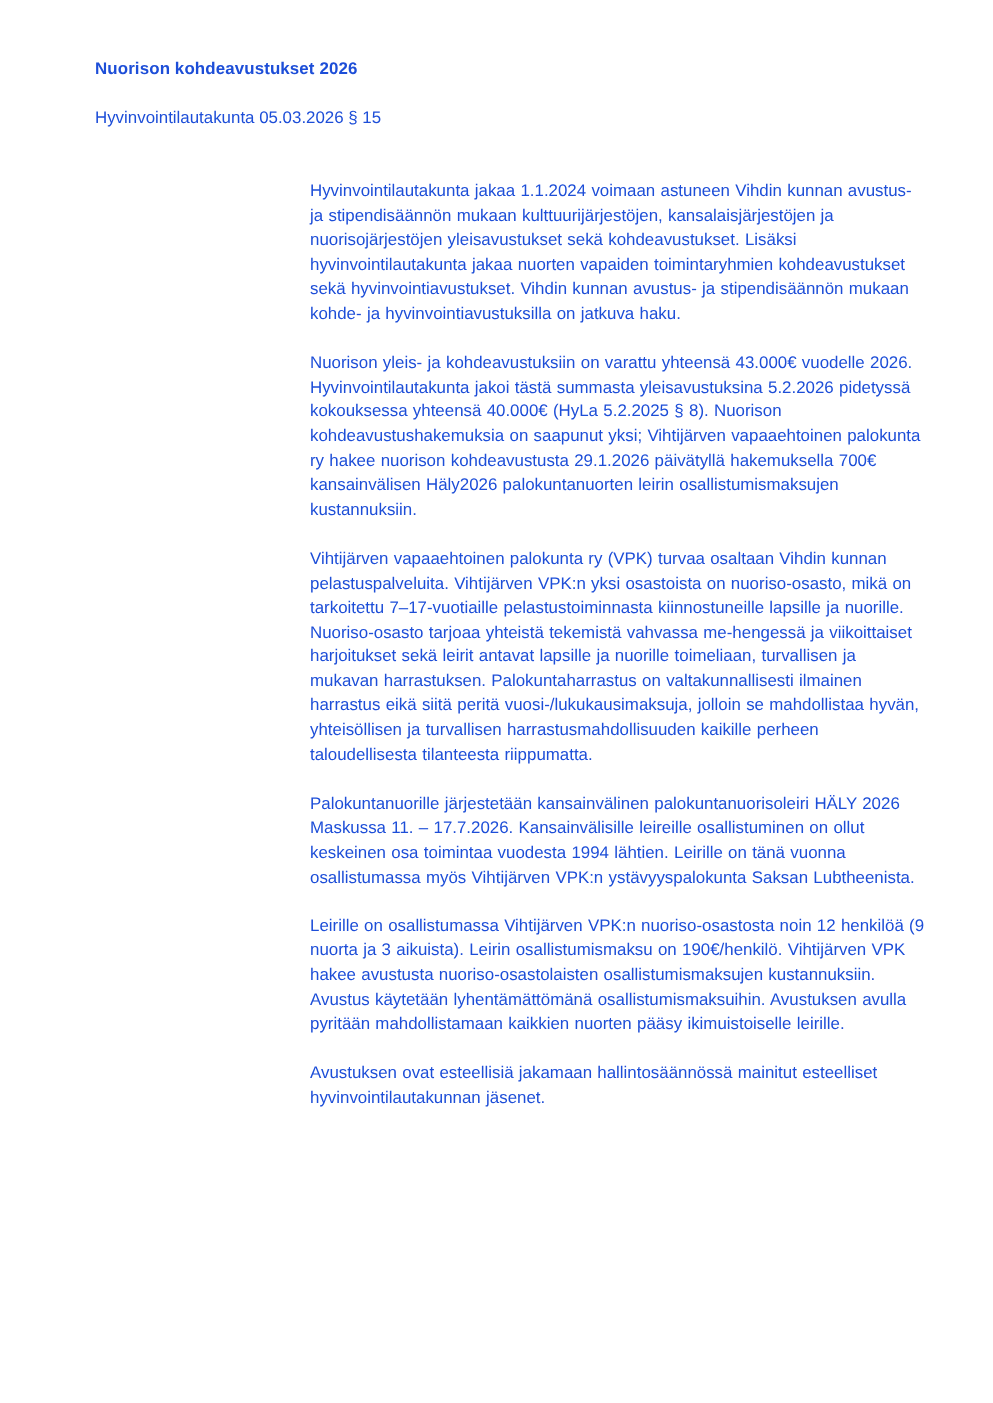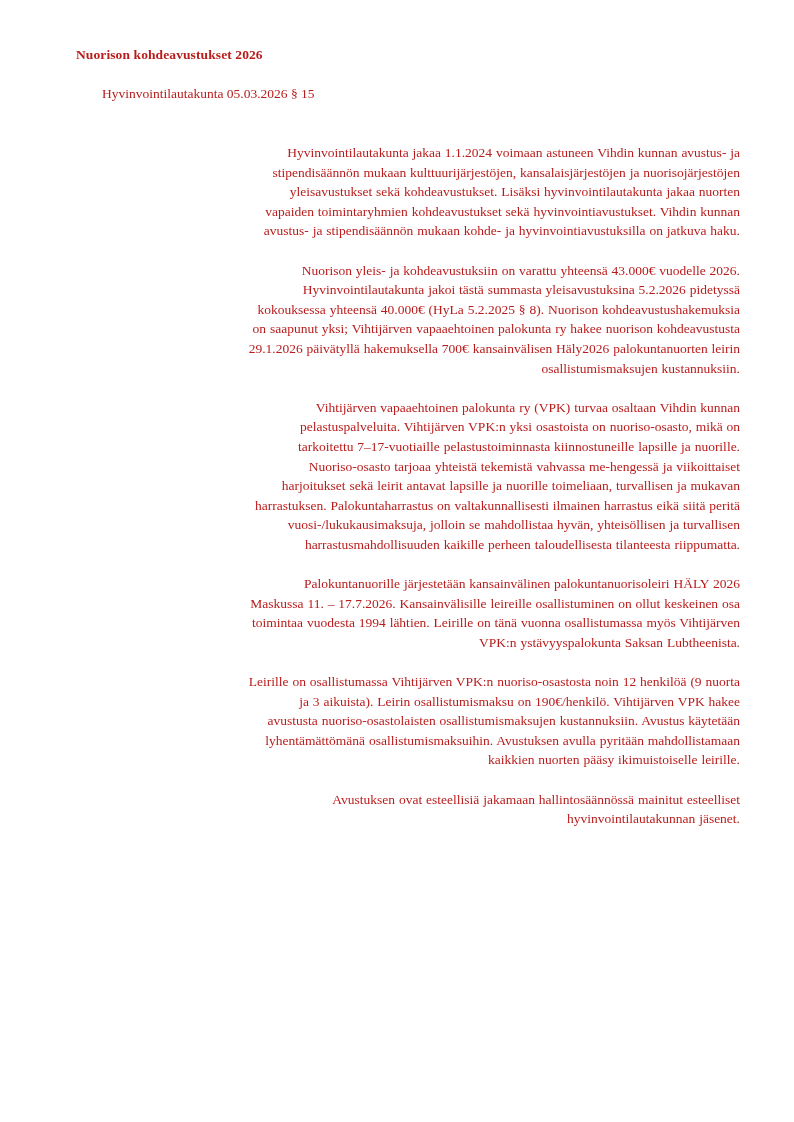--- a/index.html
+++ b/index.html
@@ -5,57 +5,55 @@
   html, body {
     margin: 0;
     padding: 0;
     background: #ffffff;
   }
   .page {
     position: relative;
     width: 794px;
     height: 1122px;
     background: #ffffff;
-    color: #b91c1c;
-    font-family: Liberation Serif, serif;
+    color: #1d4ed8;
+    font-family: Liberation Sans, sans-serif;
     overflow: hidden;
   }
   .doc-title {
     position: absolute;
     left: 76px;
     top: 45px;
     font-size: 13.5px;
     font-weight: 700;
     line-height: 19.6px;
     letter-spacing: 0.1px;
     white-space: nowrap;
   }
   .doc-subtitle {
     position: absolute;
     left: 76px;
     top: 84px;
     font-size: 13.5px;
     font-weight: 400;
     line-height: 19.6px;
     white-space: nowrap;
-    margin-left: 26px;
   }
   .doc-body {
     position: absolute;
     left: 248px;
     top: 143px;
     width: 492px;
     font-size: 13.5px;
     line-height: 19.6px;
     text-align: left;
   }
   .doc-body p {
     margin: 0 0 19.6px 0;
     word-spacing: 0.5px;
-    text-align: right;
   }
   .doc-body p.gap-extra {
     margin-top: 14px;
   }
 </style>
 </head>
 <body>
 
 <div class="page">
   <div class="doc-title">Nuorison kohdeavustukset 2026</div>

